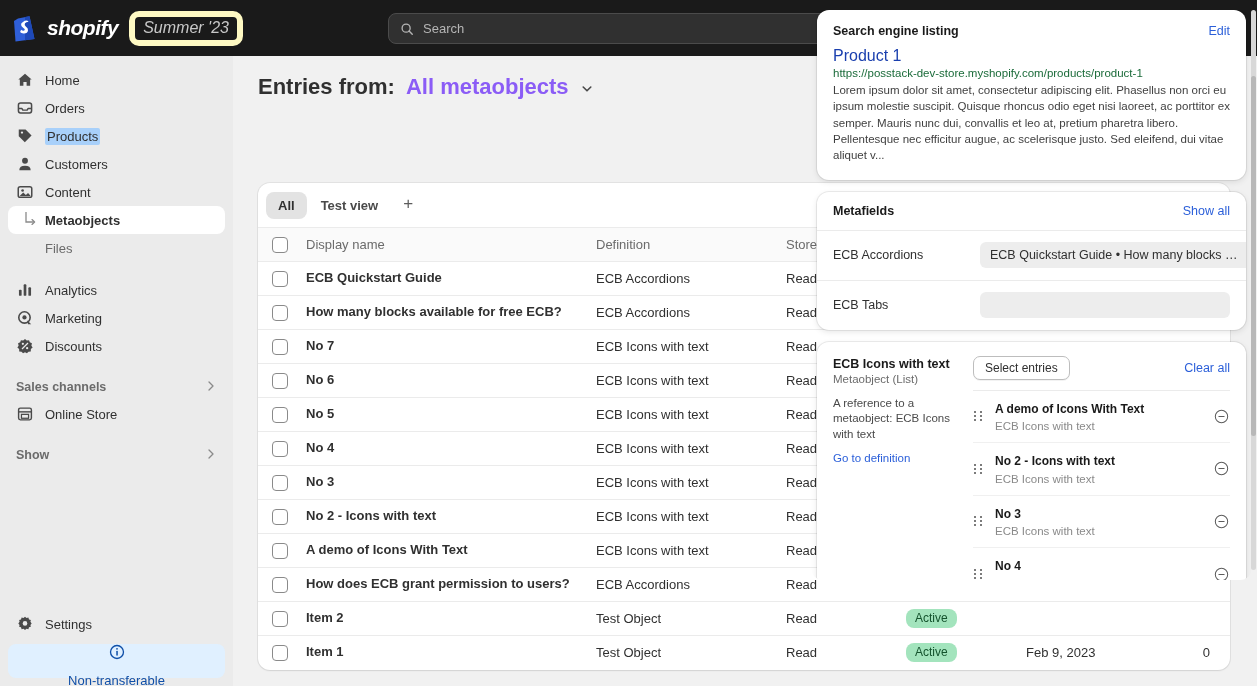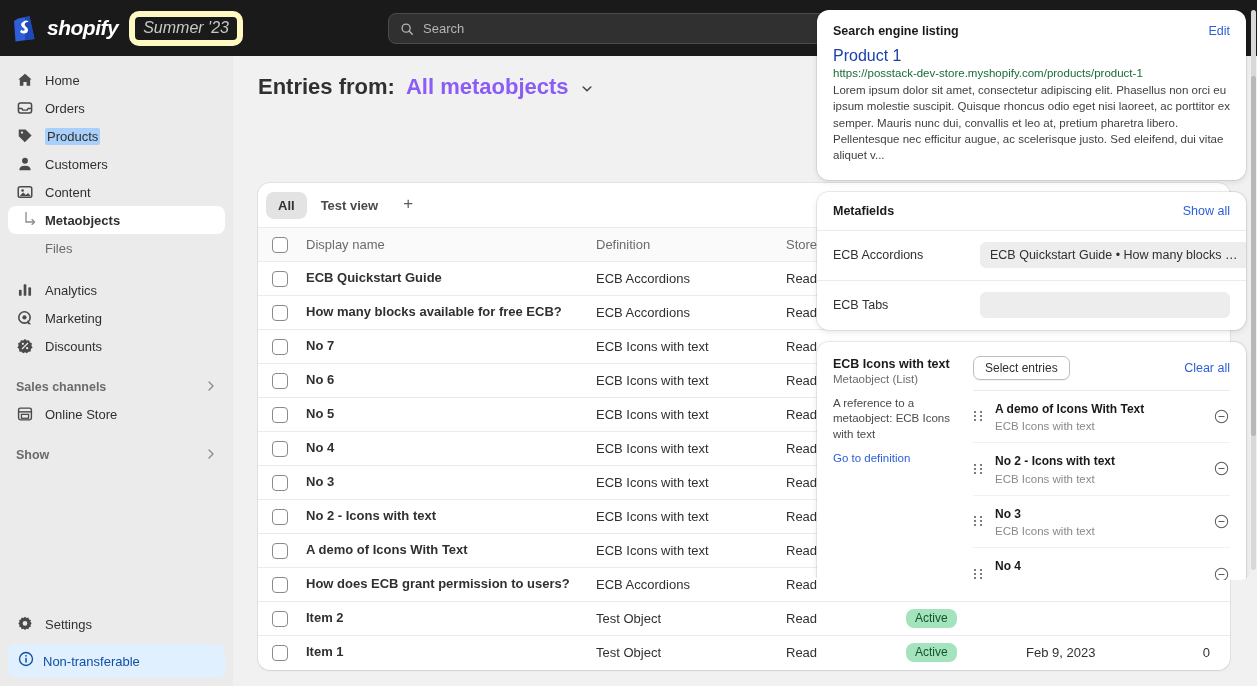--- a/index.html
+++ b/index.html
@@ -70,20 +70,21 @@
     display: flex; align-items: center; justify-content: space-between;
     height: 26px; padding: 0 8px; cursor: pointer;
   }
   .nav-section .sec-label { font-size: 12.5px; color: #6b6b6b; font-weight: 600; }
   .spacer { flex: 1 1 auto; }
   .nav-footer { padding-bottom: 8px; }
   .banner {
     display: flex; align-items: center; gap: 9px; height: 34px;
     background: #e0f0ff; border-radius: 8px; padding: 0 10px; margin-top: 6px;
     cursor: pointer;
+    flex-direction: column;
   }
   .banner-label { font-size: 13px; color: #0f4fa8; font-weight: 500; }
 
   
   .main {
     position: absolute; top: 56px; left: 233px; width: 1024px; height: 630px;
     overflow: hidden;
   }
   .page-title-row {
     display: flex; align-items: center; gap: 11px;

